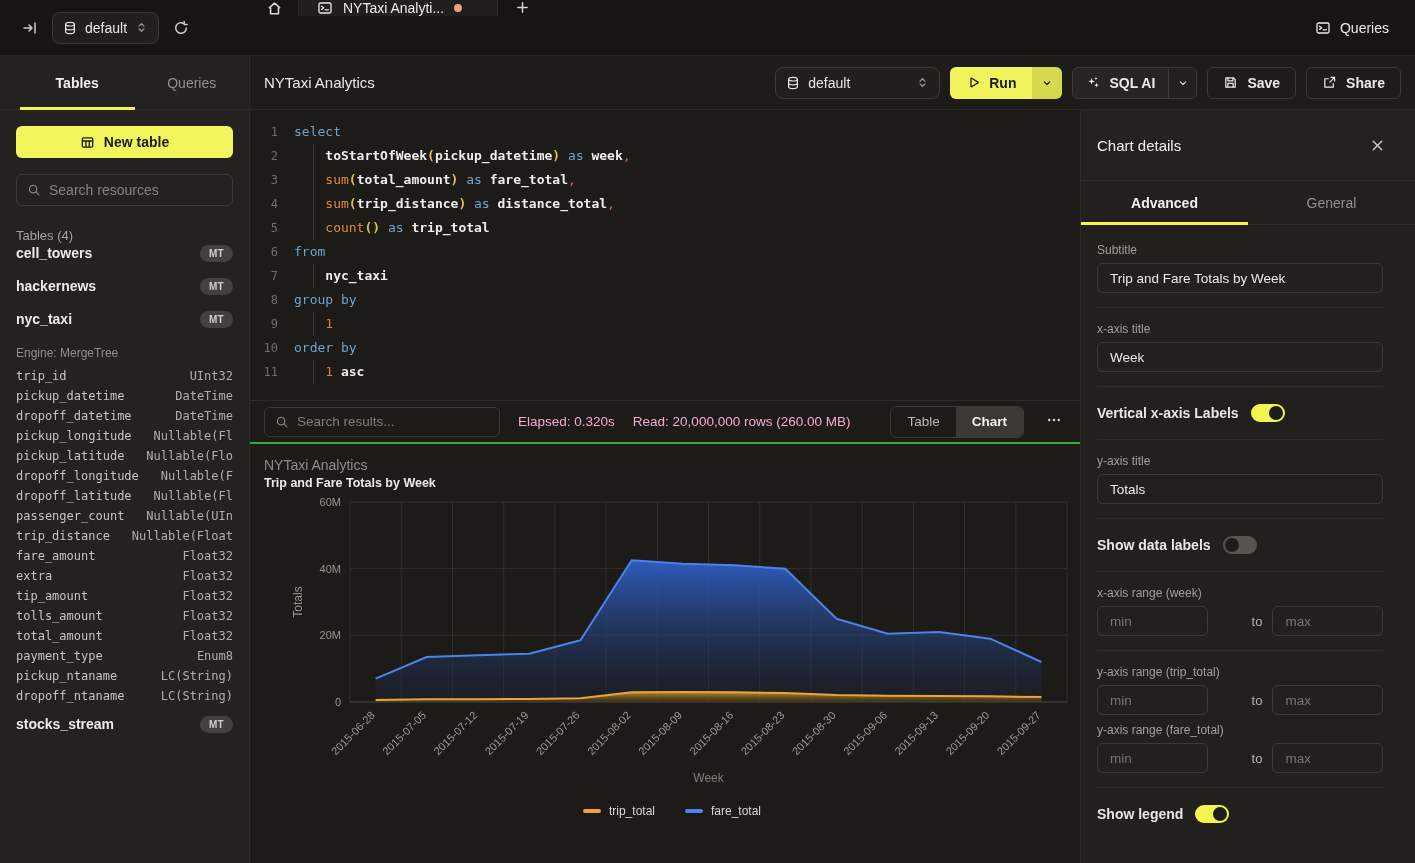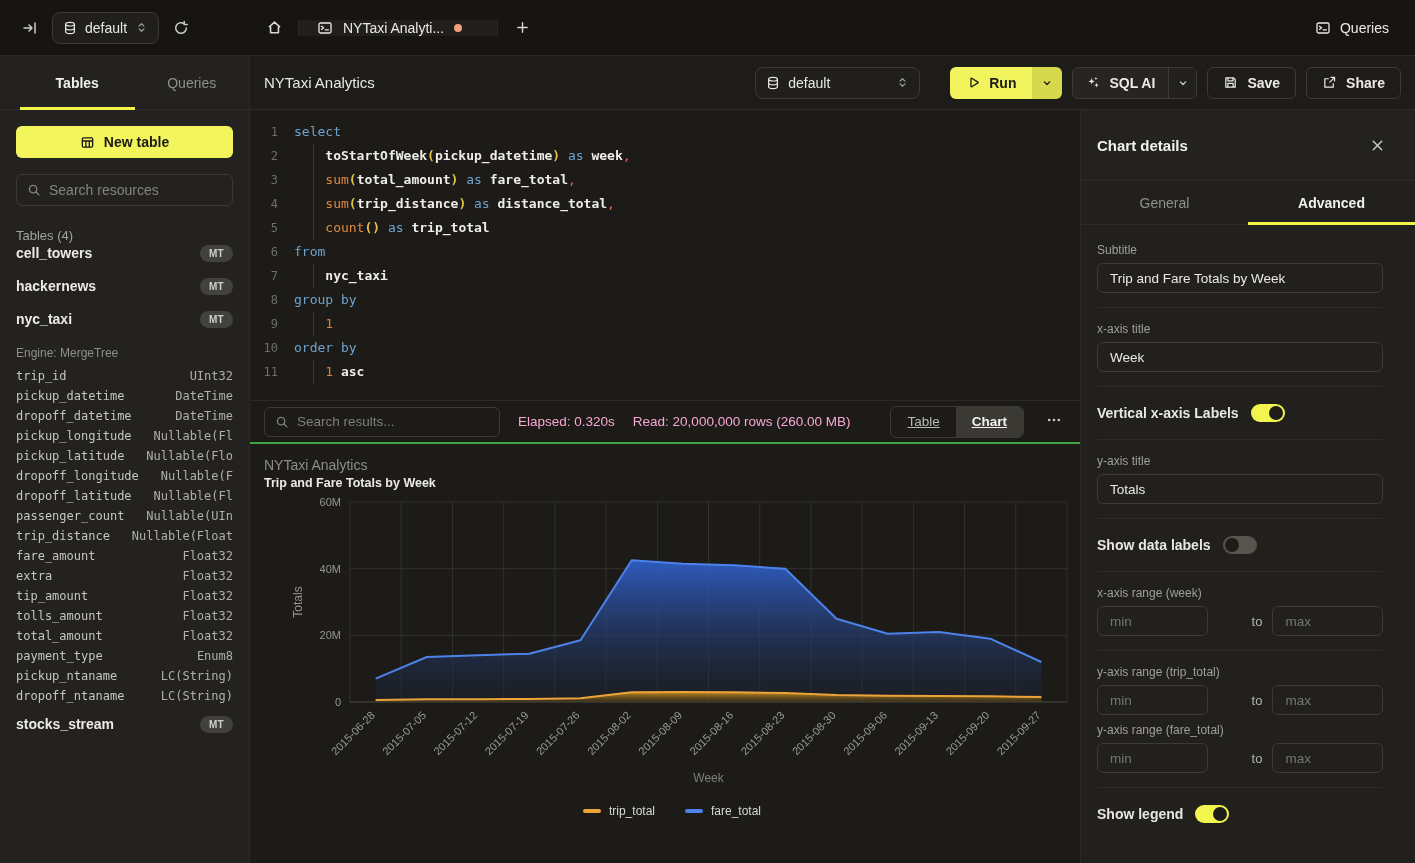--- a/index.html
+++ b/index.html
@@ -11,21 +11,21 @@
   }
   svg { display:block; }
   .ic { display:inline-flex; align-items:center; justify-content:center; flex:none; }
 
   
   .topbar { height:56px; flex:none; display:flex; align-items:stretch; background:#161512; border-bottom:1px solid #2a2925; }
   .topbar-left { width:250px; flex:none; display:flex; align-items:center; gap:10px; padding:0 14px 0 18px; }
   .icon-btn { background:none; border:none; color:#cdccc7; cursor:pointer; display:inline-flex; align-items:center; justify-content:center; padding:4px; border-radius:6px; }
   .db-pill { height:32px; display:flex; align-items:center; gap:8px; padding:0 10px; border:1px solid #3b3a36; border-radius:8px; background:#201f1c; color:#e8e7e3; cursor:pointer; }
   .db-pill .lbl { font-size:14px; }
-  .tabstrip { flex:1; display:flex; align-items:center; }
+  .tabstrip { flex:1; display:flex; align-items:flex-start; }
   .home-btn { width:48px; display:flex; align-items:center; justify-content:center; background:none; border:none; color:#d8d7d3; cursor:pointer; }
   .qtab { display:flex; align-items:center; gap:10px; padding:0 18px; background:#201f1c; border-left:1px solid #2a2925; border-right:1px solid #2a2925; color:#eceae7; cursor:pointer; min-width:200px; }
   .qtab .dot { width:8px; height:8px; border-radius:50%; background:#f0a07a; }
   .newtab-btn { width:48px; display:flex; align-items:center; justify-content:center; background:none; border:none; color:#d8d7d3; cursor:pointer; }
   .queries-btn { display:flex; align-items:center; gap:9px; background:none; border:none; color:#eceae7; font-size:14px; padding:0 26px 0 12px; cursor:pointer; }
 
   
   .body { flex:1; display:flex; min-height:0; }
   .sidebar { width:250px; flex:none; background:#232220; border-right:1px solid #2c2b27; display:flex; flex-direction:column; }
   .rightside { flex:1; display:flex; flex-direction:column; min-width:0; }
@@ -46,21 +46,21 @@
   .badge { background:#42413d; color:#cfcecb; font-size:10px; font-weight:700; border-radius:10px; padding:3px 9px; letter-spacing:.3px; }
   .engine { font-size:12px; color:#8f8e89; margin:2px 0 6px; }
   .cols { margin:2px 0 10px; font-family:"DejaVu Sans Mono", monospace; font-size:12px; }
   .col-row { display:flex; justify-content:space-between; line-height:20px; white-space:nowrap; }
   .col-name { color:#c6c5c1; }
   .col-type { color:#b0afab; }
 
   
   .mainheader { height:54px; flex:none; display:flex; align-items:center; gap:10px; padding:0 14px; border-bottom:1px solid #2c2b27; background:#1d1c19; }
   .mh-title { flex:1; font-size:15px; color:#e9e8e4; }
-  .run-split { display:flex; height:32px; border-radius:6px; overflow:hidden; cursor:pointer;margin-left:20px; }
+  .run-split { display:flex; height:32px; border-radius:6px; overflow:hidden; cursor:pointer; }
   .run-main { display:flex; align-items:center; gap:8px; padding:0 16px; background:#f1f45c; color:#1d1c16; font-weight:600; border:none; font-size:14px; font-family:inherit; cursor:pointer; }
   .run-caret { width:30px; display:flex; align-items:center; justify-content:center; background:#d6d94e; color:#1d1c16; border:none; cursor:pointer; }
   .sqlai { display:flex; height:32px; border:1px solid #3b3a36; border-radius:6px; overflow:hidden; background:#262521; }
   .sqlai-main { display:flex; align-items:center; gap:8px; padding:0 13px; color:#eceae7; background:none; border:none; font-size:14px; font-weight:600; font-family:inherit; cursor:pointer; }
   .sqlai-caret { width:28px; display:flex; align-items:center; justify-content:center; color:#cdccc7; background:#21201c; border:none; border-left:1px solid #3b3a36; cursor:pointer; }
   .ghost-btn { height:32px; display:flex; align-items:center; gap:9px; padding:0 15px; border:1px solid #3b3a36; border-radius:6px; background:transparent; color:#eceae7; font-size:14px; font-weight:600; font-family:inherit; cursor:pointer; }
 
   
   .content { flex:1; display:flex; min-height:0; }
   .maincol { width:830px; flex:none; display:flex; flex-direction:column; min-height:0; background:#1c1b18; }
@@ -75,36 +75,36 @@
   .tk-pa{color:#e5c24a;font-weight:700} .tk-cm{color:#dc6a4e} .tk-nu{color:#e07d41} .tk-pl{color:#efedea}
 
   
   .resultsbar { height:44px; flex:none; display:flex; align-items:center; gap:18px; padding:12px 14px; border-top:1px solid #2c2b27; border-bottom:2px solid #3fa33f; }
   .results-search { width:236px; height:30px; border:1px solid #3b3a36; border-radius:6px; display:flex; align-items:center; gap:8px; padding:0 10px; color:#807f79; flex:none; }
   .results-search input { flex:1; background:none; border:none; outline:none; color:#e8e7e3; font-size:13.5px; font-family:inherit; min-width:0; }
   .results-search input::placeholder { color:#807f79; }
   .stat { font-size:13.5px; color:#f9a8d4; white-space:nowrap; }
   .rb-spacer { flex:1; }
   .segmented { display:flex; align-items:center; height:32px; border:1px solid #3b3a36; border-radius:6px; overflow:hidden; }
-  .seg { height:100%; padding:0 16px; display:flex; align-items:center; background:none; border:none; color:#b9b8b3; font-size:13.5px; font-family:inherit; cursor:pointer;text-decoration:underline; }
+  .seg { height:100%; padding:0 16px; display:flex; align-items:center; background:none; border:none; color:#b9b8b3; font-size:13.5px; font-family:inherit; cursor:pointer; }
   .seg.active { background:#3a3933; color:#f2f1ee; font-weight:700; }
   .more-btn { background:none; border:none; color:#cfcecb; cursor:pointer; padding:4px; }
 
   
   .chartsec { flex:1; padding:12px 0 0 14px; min-height:0; }
   .chart-title { font-size:14px; color:#8e8d88; line-height:18px; }
   .chart-subtitle { font-size:12.5px; font-weight:700; color:#eceae7; line-height:18px; }
   .legend { display:flex; justify-content:center; gap:30px; margin-top:12px; }
   .legend-item { display:flex; align-items:center; gap:8px; font-size:12px; color:#d8d7d3; cursor:pointer; }
   .legend-dash { width:18px; height:4px; border-radius:2px; }
 
   
   .panel { width:335px; flex:none; border-left:1px solid #2c2b27; background:#21201d; display:flex; flex-direction:column; }
   .panel-head { height:71px; flex:none; display:flex; align-items:center; justify-content:space-between; padding:0 26px 0 16px; border-bottom:1px solid #2c2b27; background:#232221; }
-  .panel-title { font-size:15px; font-weight:700; color:#f1f0ed; }
+  .panel-title { font-size:15px; font-weight:400; color:#f1f0ed; }
   .panel-tabs { height:44px; flex:none; display:flex; border-bottom:1px solid #2c2b27; }
   .panel-tab { flex:1; background:none; border:none; color:#908f8a; font-size:14px; cursor:pointer; position:relative; font-family:inherit; }
   .panel-tab.active { color:#f1f0ed; font-weight:700; }
   .panel-tab.active::after { content:""; position:absolute; left:0; right:0; bottom:-1px; height:3px; background:#f2f549; }
   .panel-body { flex:1; padding:18px 32px 0 16px; overflow:hidden; }
   .fld-label { font-size:12px; color:#a09f9a; margin-bottom:6px; }
   .fld-input { width:100%; height:30px; background:transparent; border:1px solid #3b3a36; border-radius:6px; color:#eceae7; font-size:13.5px; padding:0 12px; outline:none; font-family:inherit; }
   .fld-input::placeholder { color:#767571; }
   .divider { height:1px; background:#2c2b27; margin:14px 0; }
   .toggle-row { display:flex; align-items:center; gap:12px; height:24px; }
@@ -546,22 +546,22 @@
             <span class="panel-title">Chart details</span>
             <button class="icon-btn">
               <span class="ic">
                 <svg width="15" height="15" viewBox="0 0 16 16" fill="none" stroke="currentColor" stroke-width="1.5" stroke-linecap="round">
                     <path d="M3.5 3.5l9 9M12.5 3.5l-9 9"></path>
                   </svg>
               </span>
             </button>
           </div>
           <div class="panel-tabs">
+            <button class="panel-tab active">Advanced</button>
             <button class="panel-tab">General</button>
-            <button class="panel-tab active">Advanced</button>
           </div>
           <div class="panel-body">
 
             <div>
               <div class="fld-label">Subtitle</div>
               <input class="fld-input" value="Trip and Fare Totals by Week" style="">
             </div>
             <div class="divider"></div>
 
             <div>

